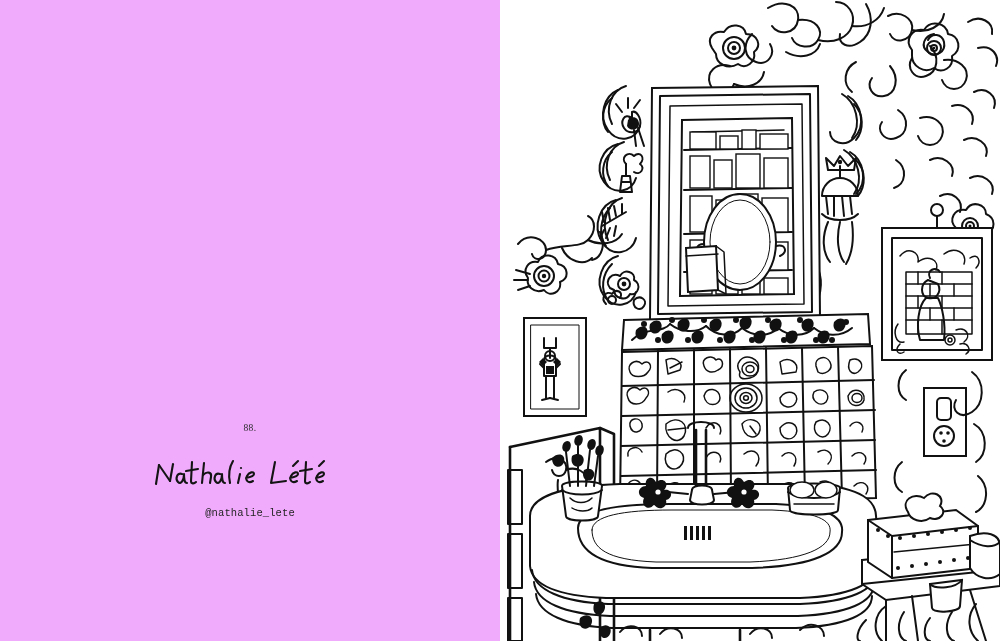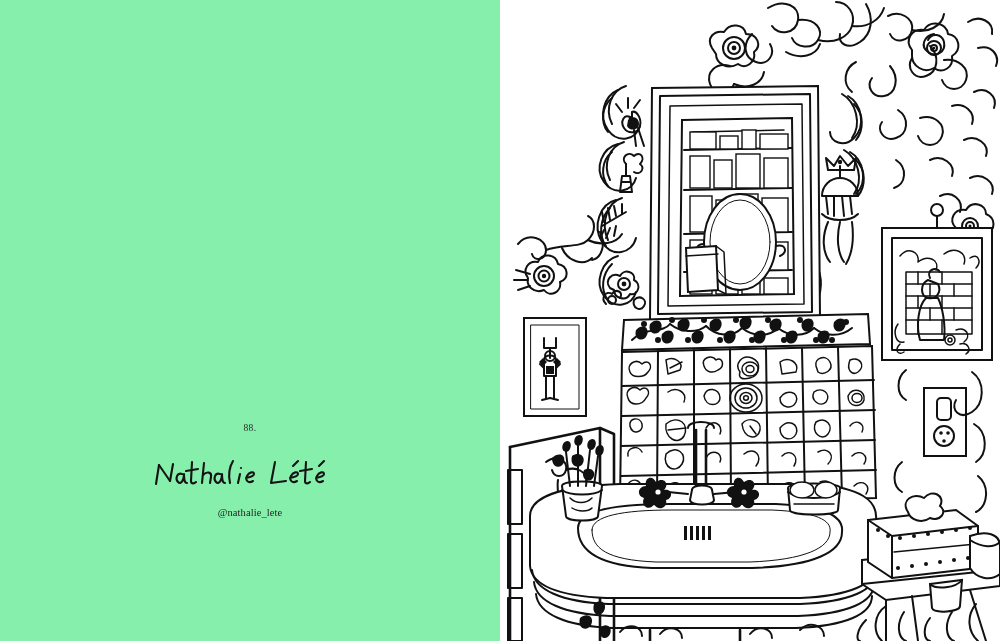--- a/index.html
+++ b/index.html
@@ -9,21 +9,21 @@
     font-family:"Liberation Serif", serif;
     color:#1a1a1a;
     position:relative;
   }
   .spread{position:absolute;inset:0;background:#ffffff;display:flex;}
 
   
   .page-left{
     position:relative;
     width:500px;height:641px;
-    background:#86efac;
+    background:#f0abfc;
     flex:0 0 500px;
   }
   .colophon{
     position:absolute;
     left:0;right:0;
     top:424px;
     text-align:center;
   }
   .folio{
     font-family:"Liberation Serif", serif;
@@ -36,21 +36,21 @@
   .signature{
     margin:0 0 14px 0;
     line-height:1;
     height:34px;
     display:flex;
     align-items:center;
     justify-content:center;
   }
   .signature svg{display:block;}
   .handle, .website{
-    font-family:Liberation Serif, serif;
+    font-family:Liberation Mono, monospace;
     font-size:10.5px;
     color:#242424;
     line-height:1.35;
     margin:16px;
     letter-spacing:.1px;
   }
 
   
   .page-right{
     position:relative;

